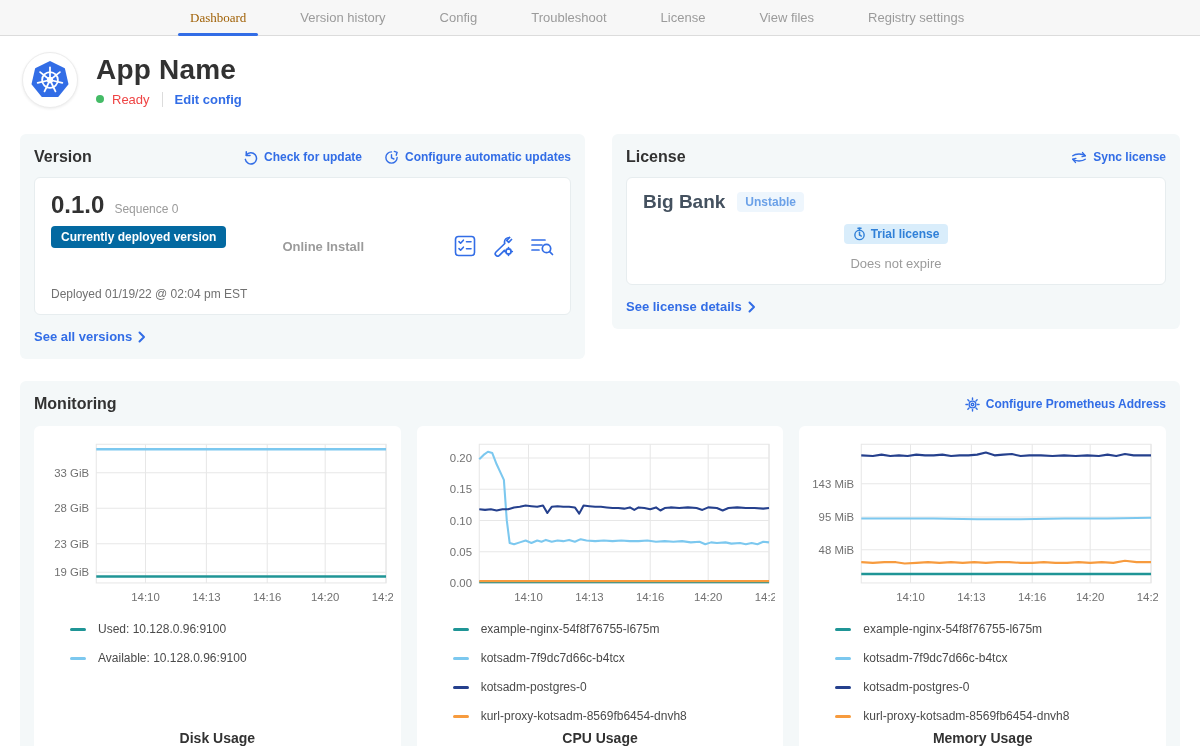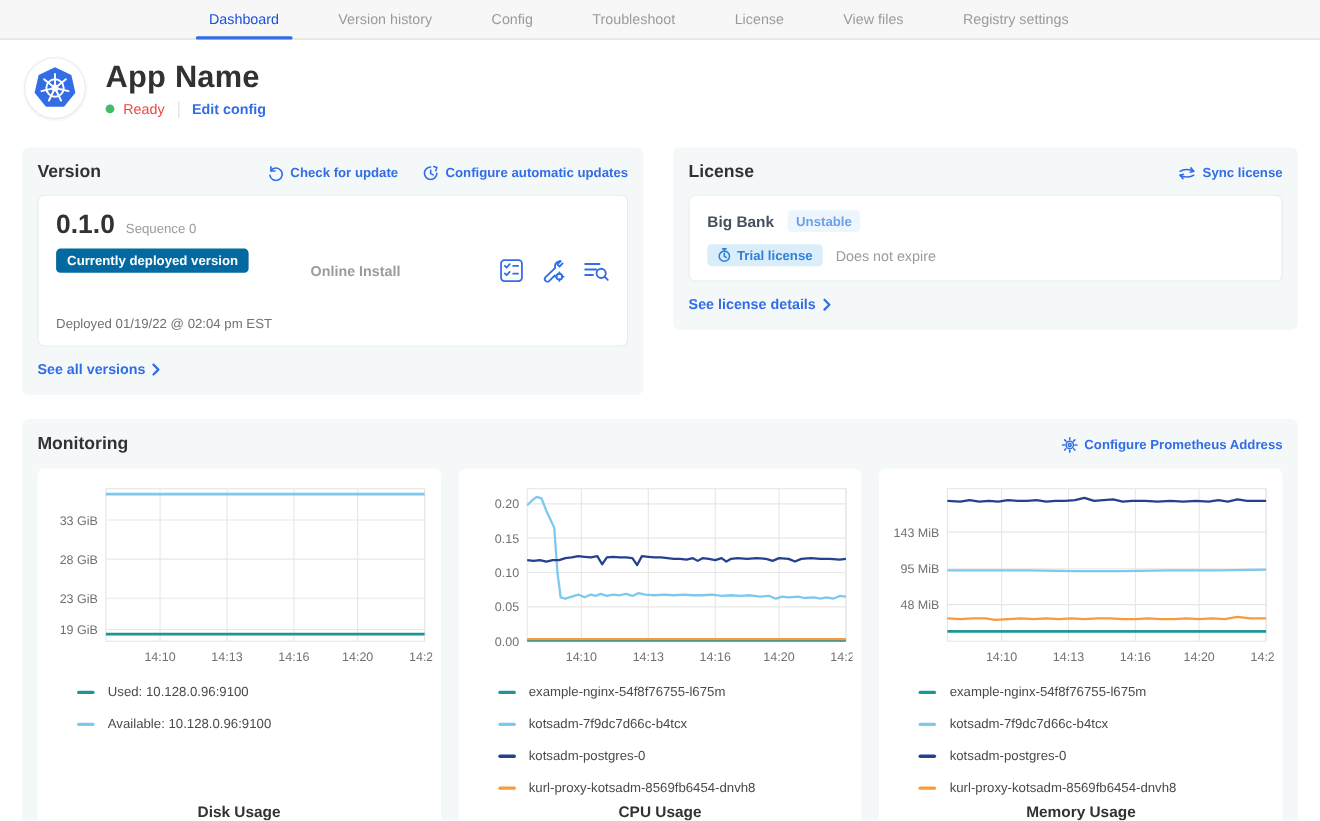--- a/index.html
+++ b/index.html
@@ -4,21 +4,21 @@
 <style>
   * { box-sizing: border-box; }
   html,body { margin:0; padding:0; width:1200px; height:746px; background:#fff;
     font-family:"Liberation Sans","DejaVu Sans",sans-serif; color:#323232; overflow:hidden; }
 
   
   .navbar { height:36px; background:#f7f7f7; border-bottom:1px solid #dcdcdc;
     display:flex; align-items:stretch; padding-left:190px; gap:54px; }
   .nav-tab { display:flex; align-items:center; font-size:13px; color:#9b9b9b;
     position:relative; cursor:pointer; white-space:nowrap; }
-  .nav-tab.active { color:#1d4ed8; }
+  .nav-tab.active { color:#a16207;font-family:Liberation Serif, serif; }
   .nav-tab.active::after { content:""; position:absolute; left:-12px; right:-12px;
     bottom:-1px; height:3px; background:#326de6; border-radius:2px; }
 
   
   .app-header { display:flex; align-items:center; gap:18px; padding:16px 20px 12px 22px; }
   .k8s-badge { width:56px; height:56px; border-radius:50%; background:#fff;
     border:1px solid #ececec; box-shadow:0 1px 3px rgba(0,0,0,.08);
     display:flex; align-items:center; justify-content:center; }
   .app-title { font-size:28px; font-weight:bold; margin:0; letter-spacing:.2px; }
   .status-row { display:flex; align-items:center; gap:8px; margin-top:6px; }
@@ -45,24 +45,24 @@
   .ver-num { font-size:24px; font-weight:bold; }
   .ver-seq { font-size:12px; color:#9b9b9b; }
   .badge-green { display:inline-block; margin:7px 0 8px 0; background:#0369a1; color:#fff;
     font-size:12px; font-weight:bold; padding:4px 10px; border-radius:4px; }
   .deployed-at { font-size:12px; color:#717171;margin-top:31px; }
   .install-type { flex:1; font-size:13px; font-weight:bold; color:#9b9b9b; }
   .icon-row { display:flex; gap:16px; align-items:center; }
   .panel-foot { margin-top:12px; }
 
   .lic-row1 { display:flex; align-items:center; gap:12px; }
-  .lic-name { font-size:14px; font-weight:bold; color:#44515f; }
+  .lic-name { font-size:19px; font-weight:bold; color:#44515f; }
   .badge-channel { background:#eef6fd; color:#6ba1e8; font-size:12px; font-weight:bold;
     padding:3px 8px; border-radius:4px; }
-  .lic-row2 { display:flex; align-items:center; gap:12px; margin-top:11px; }
+  .lic-row2 { display:flex; align-items:center; gap:12px; margin-top:11px;flex-direction:column; }
   .badge-trial { background:#d9edfb; color:#3080d8; font-size:12px; font-weight:bold;
     padding:3px 9px; border-radius:4px; display:inline-flex; align-items:center; gap:5px; }
   .lic-expiry { font-size:13px; color:#9b9b9b; }
 
   
   .monitoring { margin:22px 20px 0 20px; background:#f4f8f9; border-radius:6px; padding:14px; }
   .charts-row { display:flex; gap:16px; margin-top:13px; }
   .chart-card { background:#fff; border-radius:6px; flex:1; padding:10px 8px 10px 8px;
     display:flex; flex-direction:column; height:338px; }
   .chart-card svg { width:100%; height:178px; display:block; }

